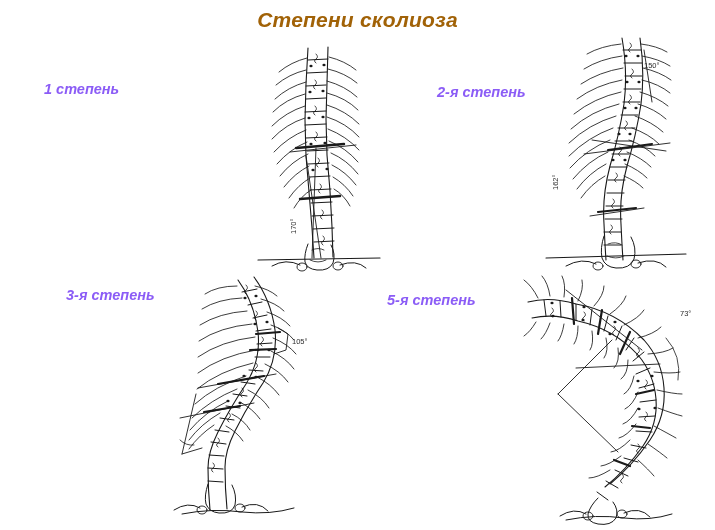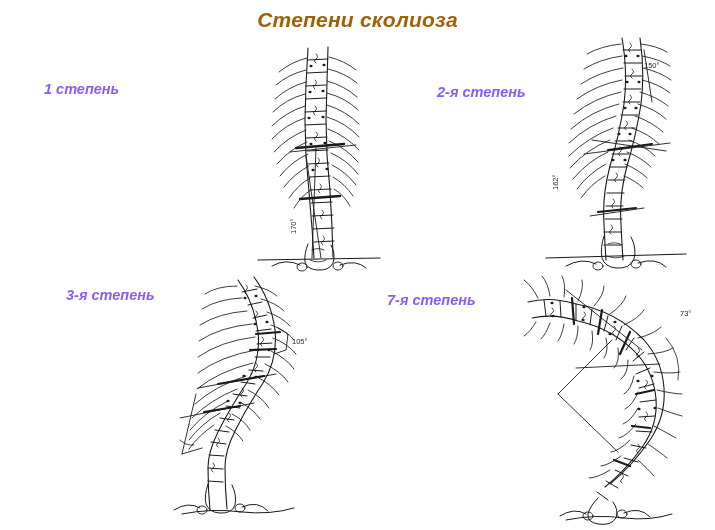--- a/index.html
+++ b/index.html
@@ -370,21 +370,21 @@
         <ellipse cx="42" cy="238" rx="5" ry="4" stroke-width="0.9"></ellipse>
         <ellipse cx="80" cy="236" rx="5" ry="4" stroke-width="0.9"></ellipse>
         <path d="M14 238 q14 -9 26 -2" stroke-width="1"></path>
         <path d="M82 235 q16 -7 26 4" stroke-width="1"></path>
         <path d="M22 242 q30 -6 60 -2 q28 3 52 -4" stroke-width="1"></path>
       </g>
       <text class="angle-text" x="132" y="72">105°</text>
     </svg>
   </div>
 
-  <div class="stage-label" id="label-stage-4">7-я степень</div>
+  <div class="stage-label" id="label-stage-4">5-я степень</div>
 
   <div class="spine-figure" id="figure-stage-4">
     <svg viewBox="0 0 200 262" width="200" height="262" xmlns="http://www.w3.org/2000/svg">
       <g stroke="#1a1a1a" fill="none" stroke-linecap="round" stroke-linejoin="round">
 
         <path d="M14 34 q22 -6 48 2 q40 7 68 36 q18 20 20 48 q2 28 -14 52 q-18 26 -40 44" stroke-width="1.1"></path>
         <path d="M18 50 q22 -5 46 3 q36 8 60 34 q16 19 18 44 q2 25 -13 47 q-17 24 -38 41" stroke-width="1.1"></path>
 
         <g stroke-width="1">
           <path d="M30 32 L32 48"></path>

